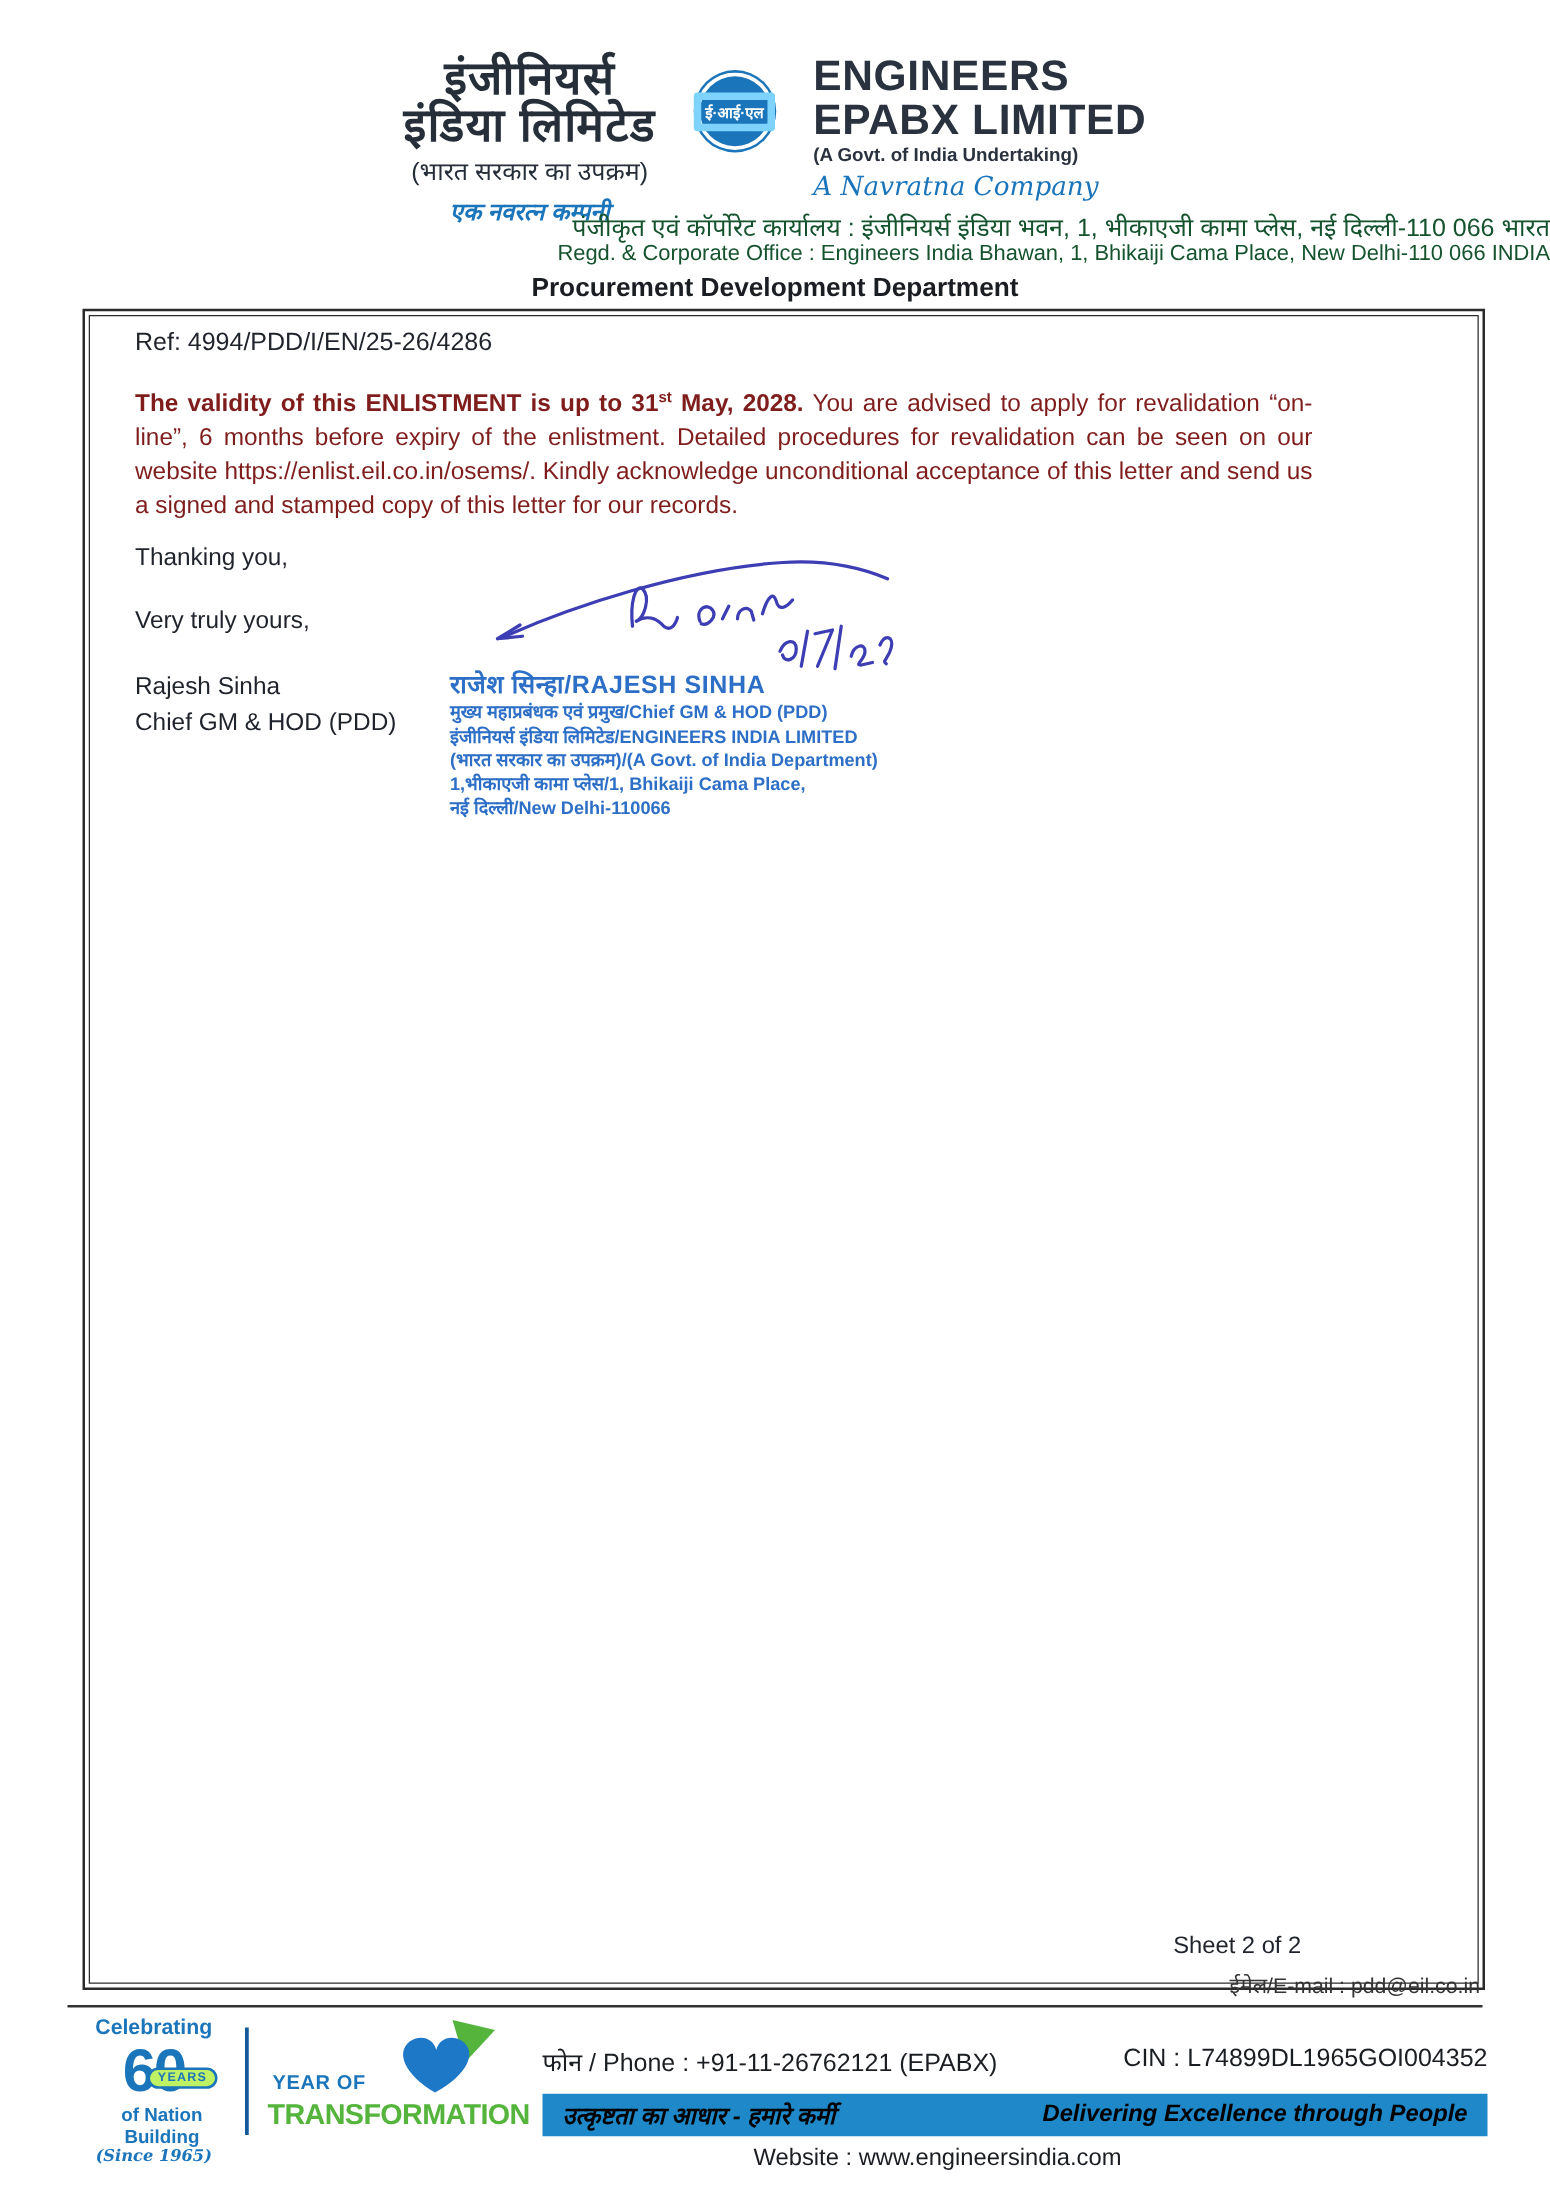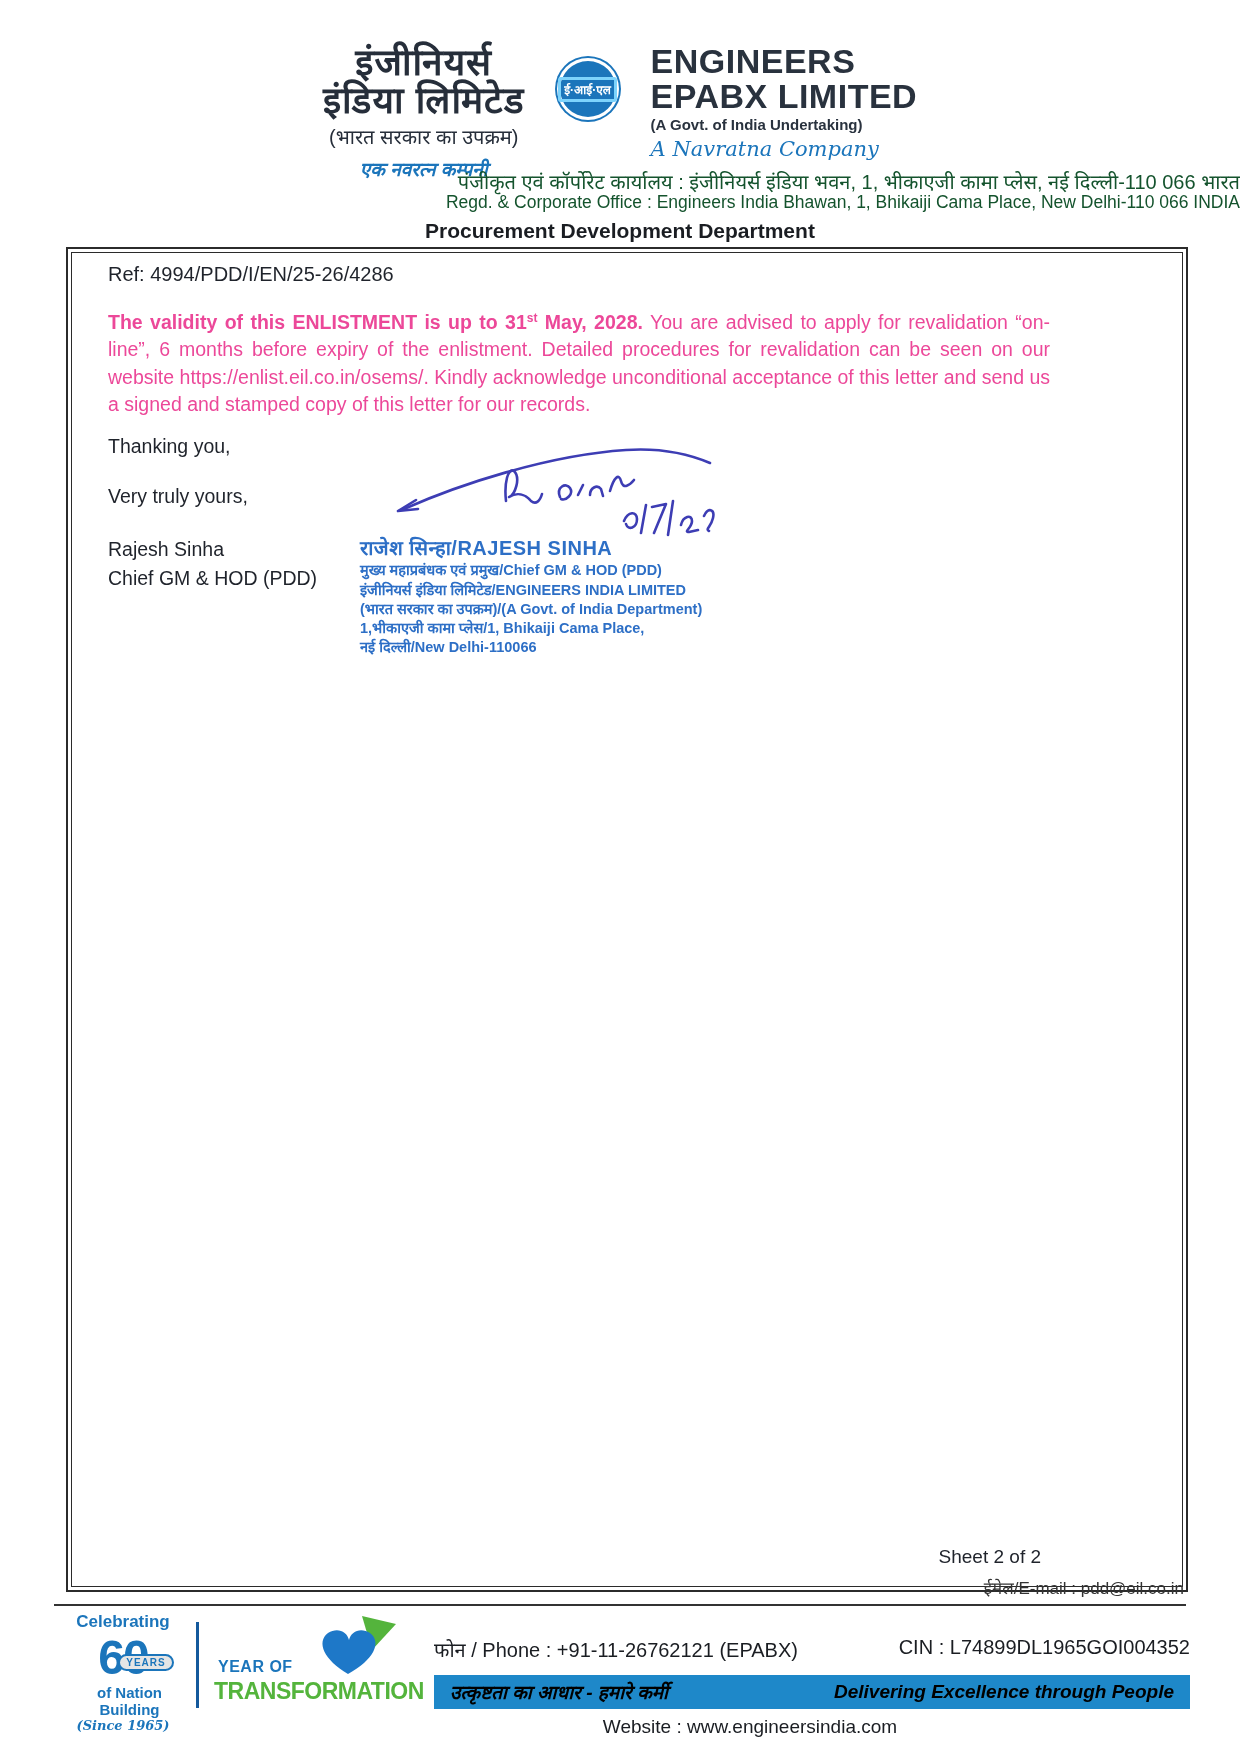--- a/index.html
+++ b/index.html
@@ -7,53 +7,53 @@
         font-family:"Liberation Sans",sans-serif;color:#1f232b;}
   
   .brand-row{position:absolute;top:44px;left:0;right:0;display:flex;justify-content:center;
              align-items:flex-start;gap:32px;}
   .brand-hindi{text-align:center;color:#262e3a;}
   .hindi-l1,.hindi-l2{font-weight:bold;font-size:37px;line-height:1.04;letter-spacing:1px;}
   .hindi-sub{font-size:20px;margin-top:2px;}
   .hindi-tag{font-size:19px;font-weight:bold;font-style:italic;color:#1b75bb;margin-top:6px;}
   .eil-logo{width:62px;height:62px;border-radius:50%;background:#1b75bb;margin-top:14px;
             box-shadow:inset 0 0 0 3px #fff, 0 0 0 2px #1b75bb;display:flex;align-items:center;justify-content:center;flex:0 0 auto;}
-  .eil-logo .band{border:3px solid #7dd3fc;border-radius:3px;color:#fff;font-size:12px;font-weight:bold;
+  .eil-logo .band{border:6px solid #7dd3fc;border-radius:3px;color:#fff;font-size:12px;font-weight:bold;
                   padding:1px 3px;white-space:nowrap;}
   .brand-en{color:#29323e;}
   .en-l1,.en-l2{font-size:34px;font-weight:600;line-height:1.02;letter-spacing:.5px;}
   .en-sub{font-size:15px;font-weight:bold;margin-top:3px;}
   .en-tag{font-family:"DejaVu Serif",serif;font-style:italic;font-size:21px;color:#1b75bb;margin-top:4px;}
   .addr{position:absolute;left:0;right:0;text-align:right;color:#14532d;}
   .addr-hi{top:168px;font-size:20px;}
   .addr-en{top:192px;font-size:17.5px;}
   .dept{position:absolute;top:219px;left:0;right:0;text-align:center;font-size:21px;font-weight:bold;color:#1a1d22;}
   
   .letter-box{position:absolute;left:66px;top:247px;width:1118px;height:1341px;border:2px solid #2b2b2b;}
   .letter-box .inner-border{position:absolute;inset:3px;border:1px solid #2b2b2b;pointer-events:none;}
   .ref{position:absolute;left:40px;top:14px;font-size:20px;}
   .body-para{position:absolute;left:40px;top:60px;width:942px;font-size:19.5px;line-height:1.4;
-             text-align:justify;color:#ec4899;}
+             text-align:justify;color:#7f1d1d;}
   .body-para b sup{font-size:12px;}
   .thanking{position:absolute;left:40px;top:186px;font-size:19.5px;}
   .closing{position:absolute;left:40px;top:236px;font-size:19.5px;}
   .sig{position:absolute;left:320px;top:190px;}
   .signer{position:absolute;left:40px;top:286px;font-size:19.5px;line-height:1.5;}
   .stamp{position:absolute;left:292px;top:286px;color:#2d6fc6;font-weight:bold;line-height:1.32;}
   .stamp .l0{font-size:20px;letter-spacing:.5px;}
   .stamp .l{font-size:14.5px;}
   .sheet{position:absolute;right:145px;bottom:22px;font-size:19px;color:#1f232b;}
   .email-line{position:absolute;right:56px;top:1576px;font-size:17px;color:#333;}
   
   .footer-rule{position:absolute;left:54px;top:1604px;width:1132px;height:0;border-top:2px solid #333;}
   .cele{position:absolute;left:58px;top:1612px;width:130px;text-align:center;color:#1b75bb;font-weight:bold;}
   .cele .c1{font-size:17px;}
   .sixty-wrap{position:relative;display:inline-block;margin-top:2px;}
   .sixty{font-size:48px;font-weight:bold;line-height:1;letter-spacing:-2px;}
-  .years-pill{position:absolute;right:-26px;top:20px;background:#e5e5e5;border:2px solid #1b75bb;
+  .years-pill{position:absolute;right:-26px;top:20px;background:#bef264;border:2px solid #1b75bb;
               border-radius:12px;font-size:10px;padding:1px 6px;letter-spacing:1px;}
   .cele .c3{font-size:15px;margin-top:2px;margin-left:13px;}
   .cele .c4{font-size:13px;font-style:italic;font-family:"DejaVu Serif",serif;}
   .v-div{position:absolute;left:196px;top:1622px;width:3px;height:86px;background:#14599c;}
   .transf{position:absolute;left:214px;top:1622px;width:230px;height:92px;}
   .transf .yo{position:absolute;left:4px;top:36px;color:#1b75bb;font-weight:bold;font-size:16px;letter-spacing:.5px;}
   .transf .tf{position:absolute;left:0px;top:56px;color:#54b43c;font-weight:bold;font-size:23px;letter-spacing:-.5px;}
   .transf svg{position:absolute;left:90px;top:-6px;}
   .phone-row{position:absolute;left:434px;top:1636px;width:756px;display:flex;justify-content:space-between;
              font-size:20px;color:#1a1d22;}

